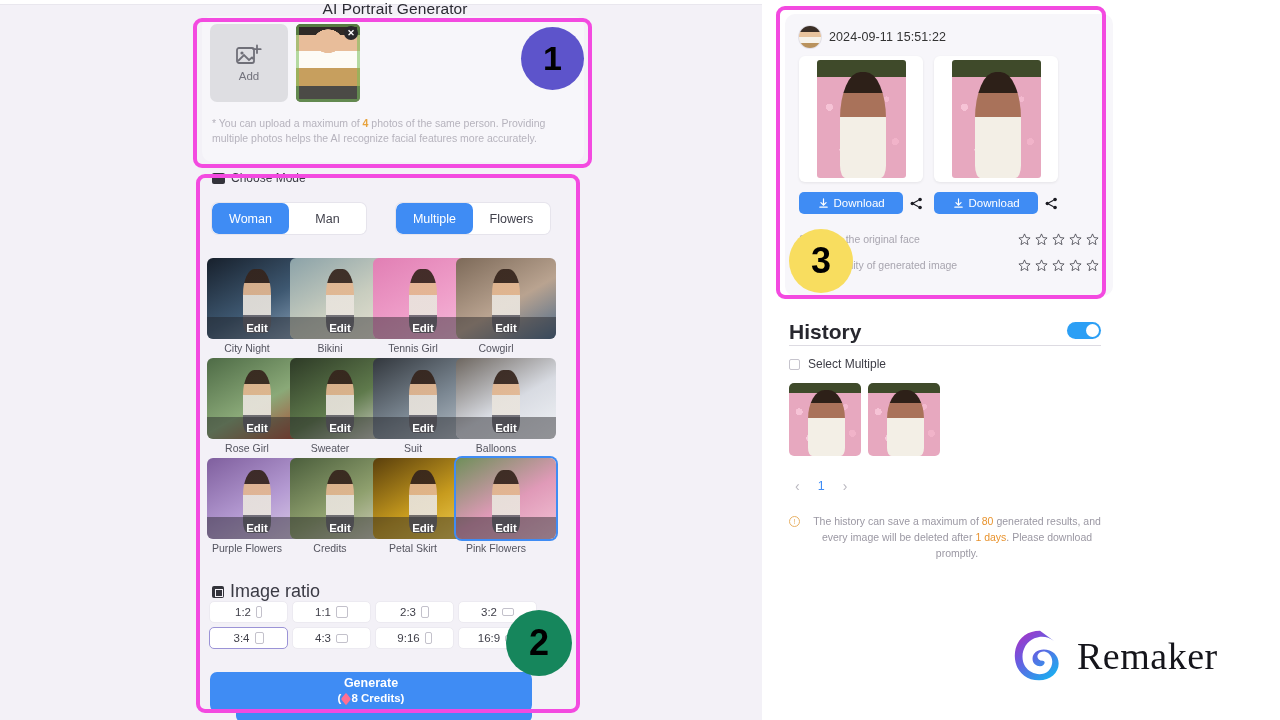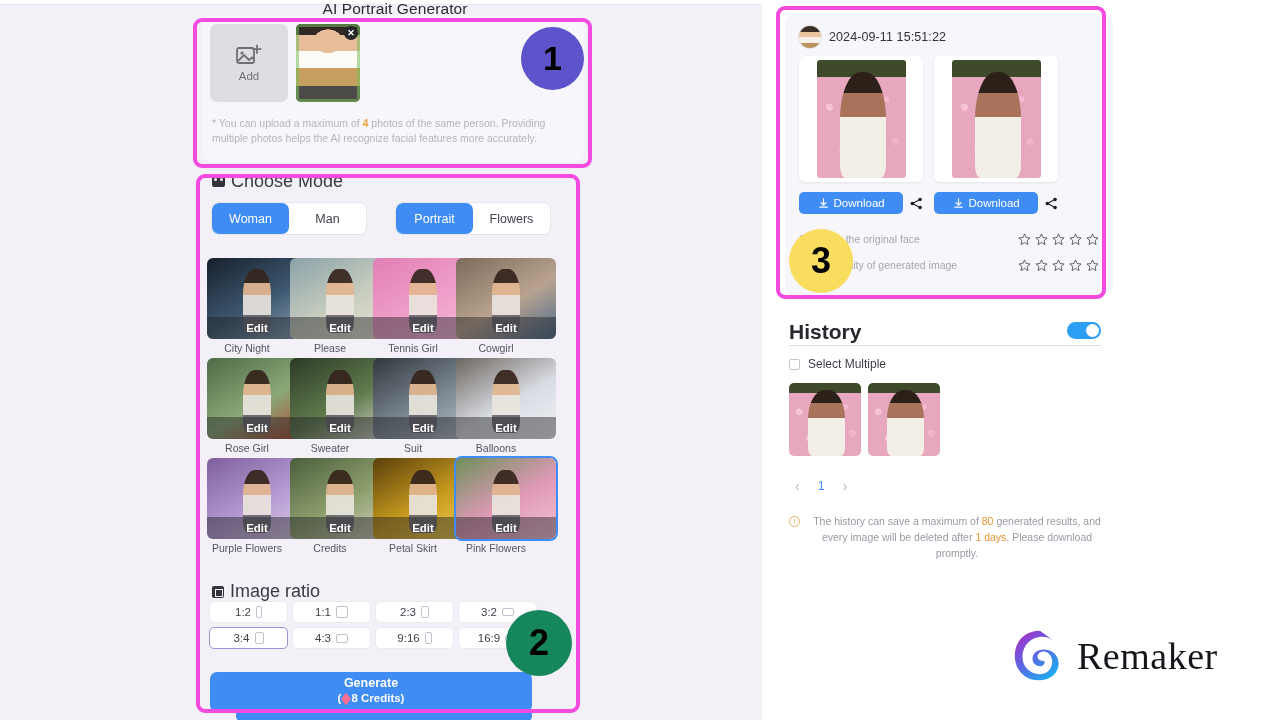--- a/index.html
+++ b/index.html
@@ -65,21 +65,21 @@
   }
   .upload-hint {
     position: absolute; left: 10px; top: 100px; width: 355px;
     font-size: 10.5px; line-height: 1.45; color: #b6b3bd;
   }
   .upload-hint .hl { color: #e8a33c; font-weight: bold; }
 
   
   .mode-title {
     position: absolute; left: 212px; top: 171px;
-    font-size: 18px; color: #3a3a44; display: flex; align-items: center; gap: 6px;
+    font-size: 12px; color: #3a3a44; display: flex; align-items: center; gap: 6px;
   }
   .mode-title .ico {
     display: inline-block; width: 13px; height: 11px; background: #33333b;
     border-radius: 2px; position: relative;
   }
   .mode-title .ico::before {
     content: ""; position: absolute; left: 2px; top: 2px; width: 3px; height: 3px;
     background: #f3f1f7; border-radius: 50%;
   }
   .mode-title .ico::after {
@@ -321,39 +321,39 @@
     <span class="ico"></span>
     <span>Choose Mode</span>
   </div>
 
   <div class="segs">
     <div class="seg">
       <div class="opt on">Woman</div>
       <div class="opt">Man</div>
     </div>
     <div class="seg">
-      <div class="opt on">Portrait</div>
+      <div class="opt on">Multiple</div>
       <div class="opt">Flowers</div>
     </div>
   </div>
 
   <div class="tpl-grid" id="tpl-grid">
       <div class="tpl">
         <div class="art" style="background:linear-gradient(150deg,#17202c 0%,#3e5871 55%,#8fa6bd 100%)">
           <div class="figure"></div>
           <div class="edit">Edit</div>
         </div>
         <div class="cap">City Night</div>
       </div>
       <div class="tpl">
         <div class="art" style="background:linear-gradient(150deg,#8ba2a8 0%,#c8cdbf 55%,#e8e3d4 100%)">
           <div class="figure"></div>
           <div class="edit">Edit</div>
         </div>
-        <div class="cap">Please</div>
+        <div class="cap">Bikini</div>
       </div>
       <div class="tpl">
         <div class="art" style="background:linear-gradient(150deg,#e17fb4 0%,#ef9ec9 55%,#f5bbdb 100%)">
           <div class="figure"></div>
           <div class="edit">Edit</div>
         </div>
         <div class="cap">Tennis Girl</div>
       </div>
       <div class="tpl">
         <div class="art" style="background:linear-gradient(150deg,#7d6a59 0%,#b9a390 55%,#4d6c8c 100%)">

